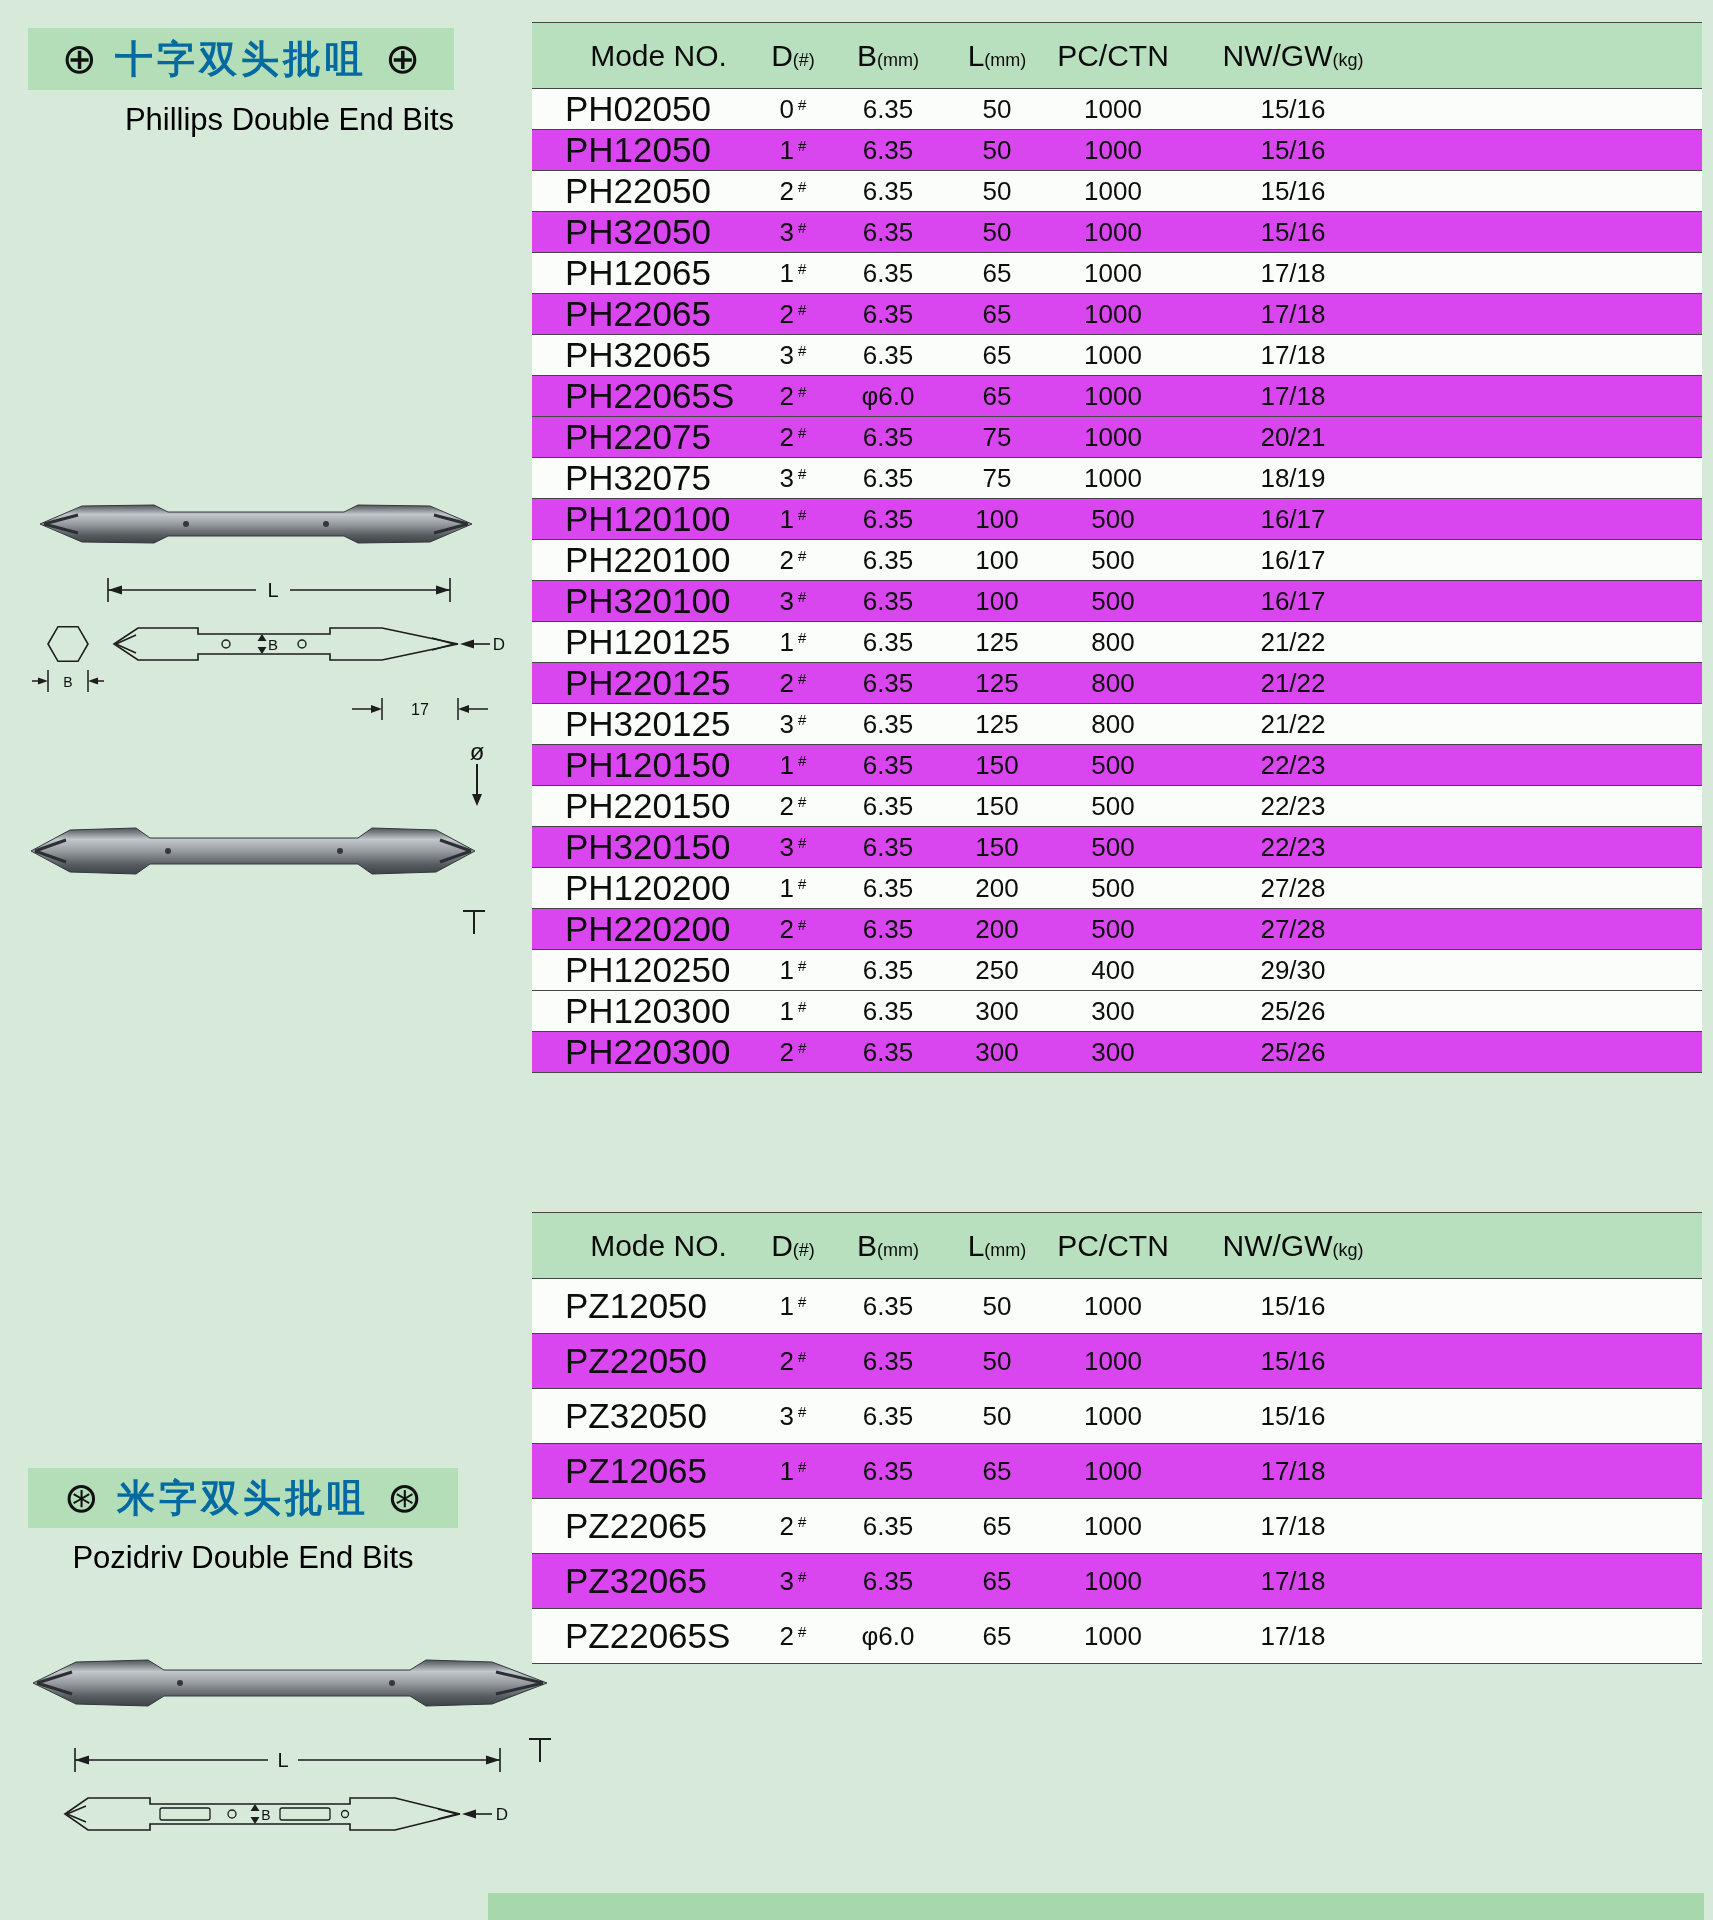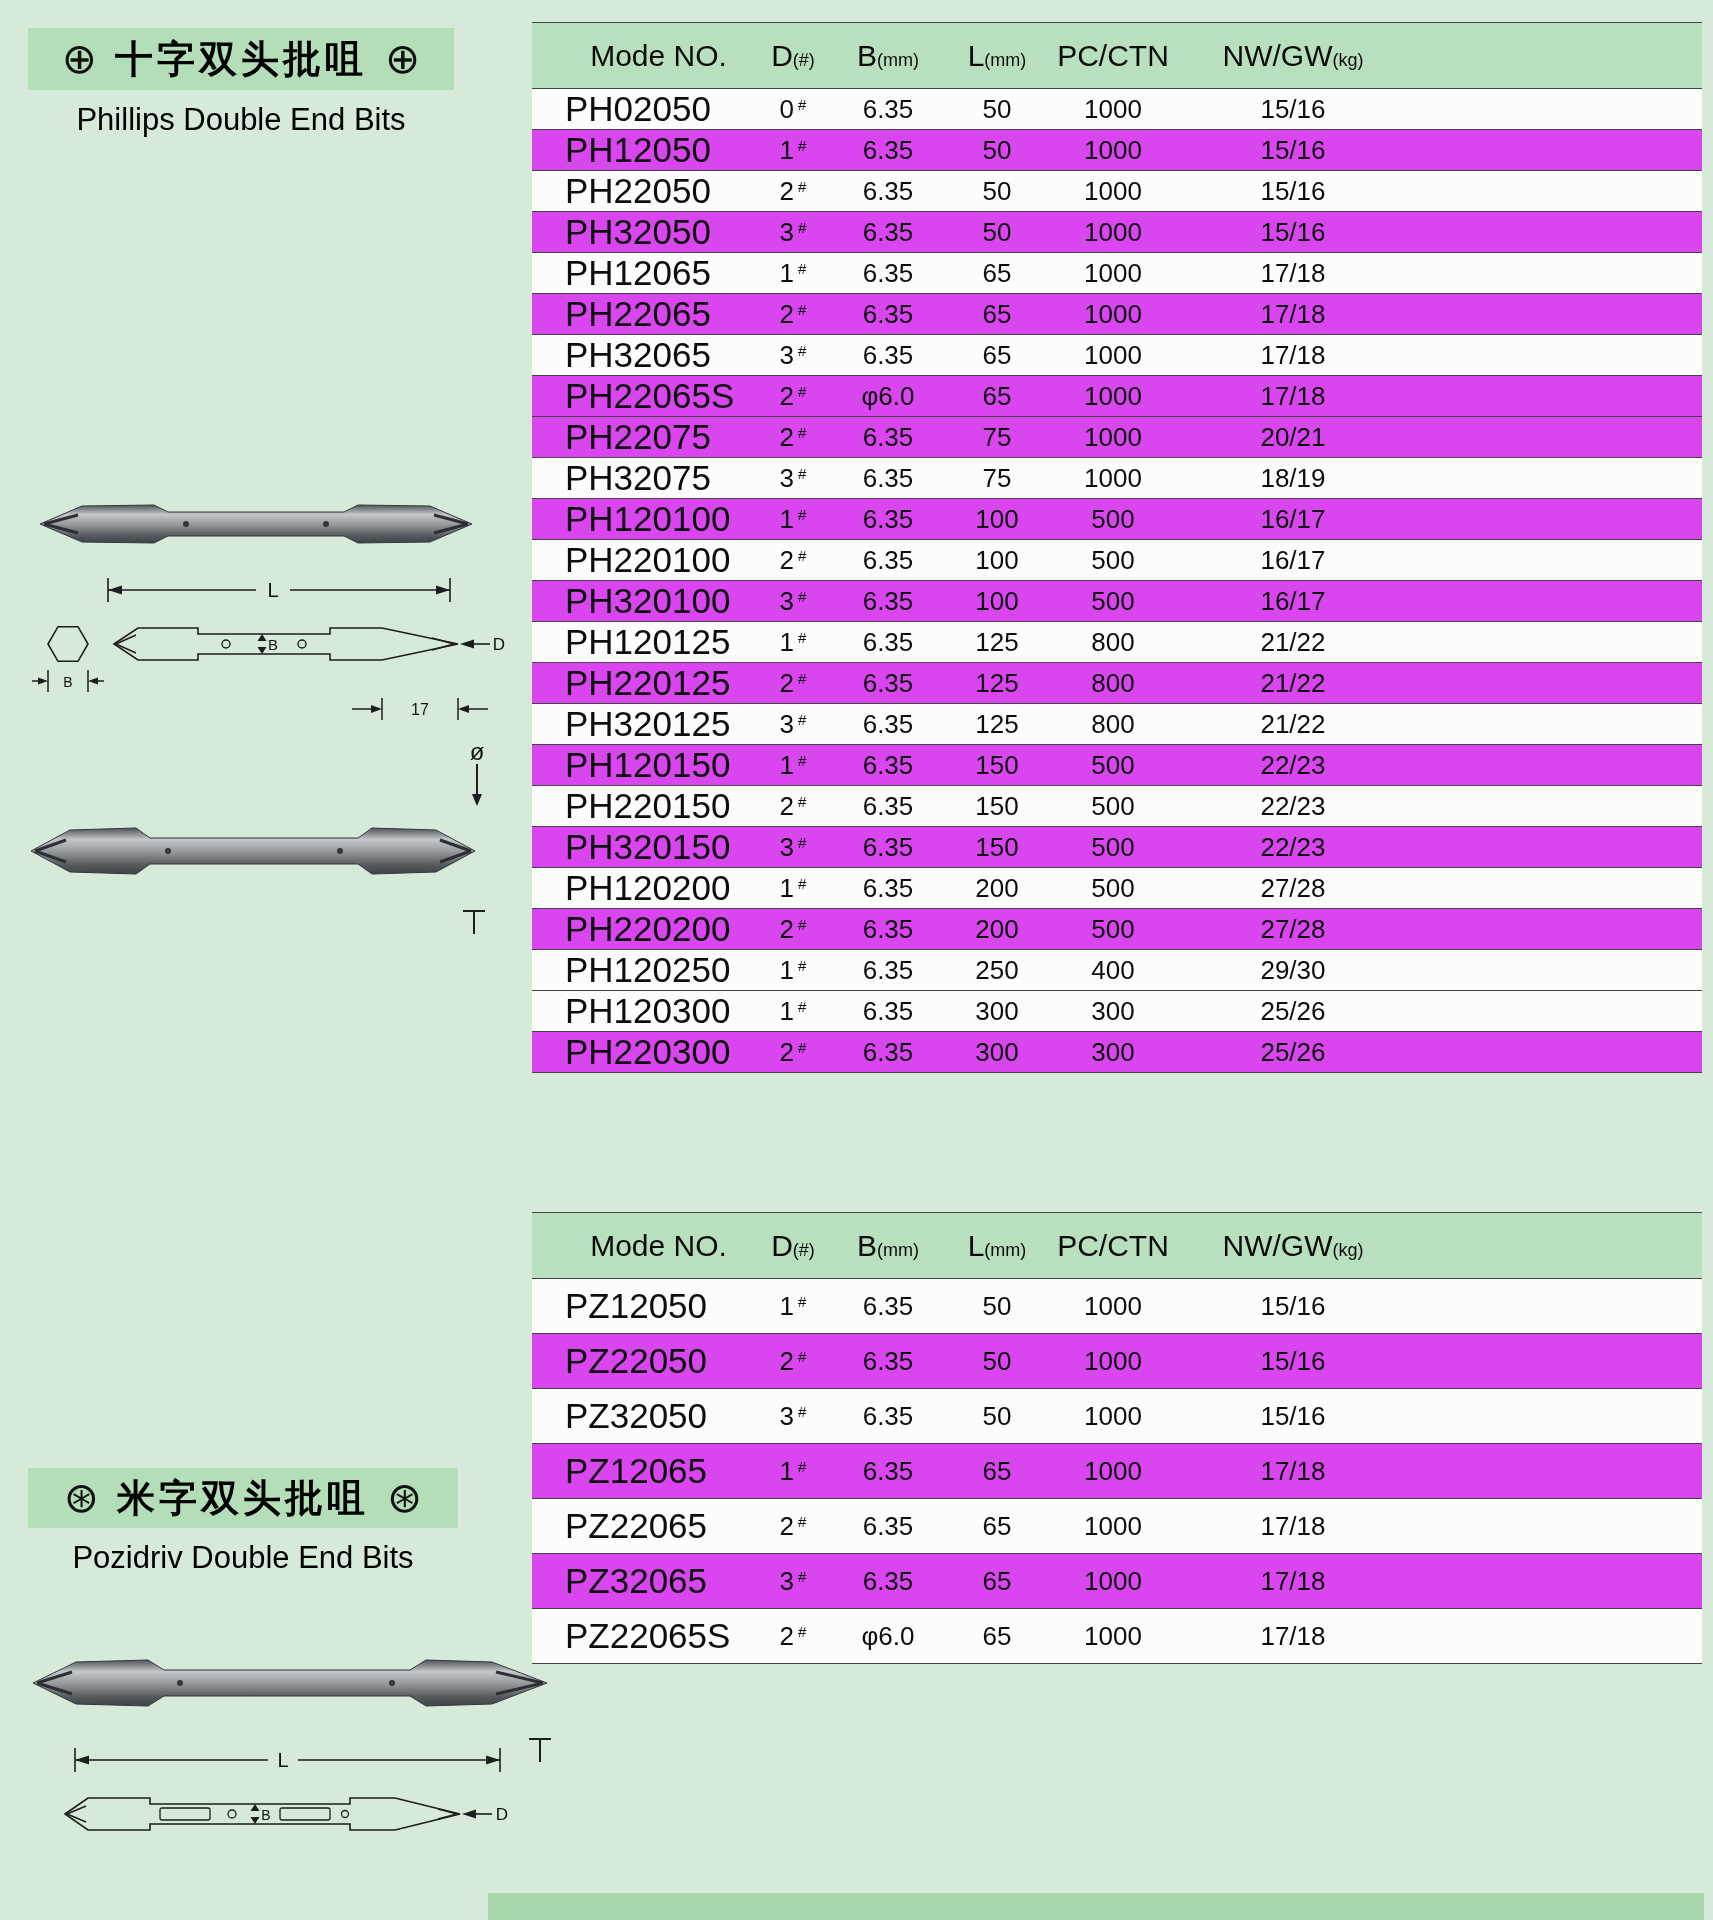--- a/index.html
+++ b/index.html
@@ -14,29 +14,29 @@
   .page { position:absolute; inset:0; }
 
   
   .band {
     position:absolute;
     background:#b4deb8;
     display:flex; align-items:center; justify-content:center;
     gap:18px;
   }
   .band .sym { font-size:42px; line-height:1; color:#111; }
-  .band .cn  { font-size:38px; font-weight:bold; letter-spacing:4px; color:#000000; }
+  .band .cn  { font-size:38px; font-weight:bold; letter-spacing:4px; color:#0369a1; }
   .band-1 { left:28px; top:28px;   width:426px; height:62px; }
   .band-2 { left:28px; top:1468px; width:430px; height:60px; }
 
   .en-title {
     position:absolute; text-align:center;
     font-size:31px; color:#000;
   }
-  .en-1 { left:28px; top:102px;  width:426px; }
+  .en-1 { left:28px; top:102px;  width:426px;text-align:right; }
   .en-2 { left:28px; top:1540px; width:430px; }
 
   
   .photo, .diagram, .dia-mark, .dia-tick { position:absolute; }
   .photo-1   { left:36px;  top:492px; }
   .photo-2   { left:28px;  top:812px; }
   .photo-3   { left:30px;  top:1642px; }
   .diagram-1 { left:30px;  top:572px; }
   .diagram-2 { left:40px;  top:1744px; }
   .dia-1  { left:462px; top:740px; }

